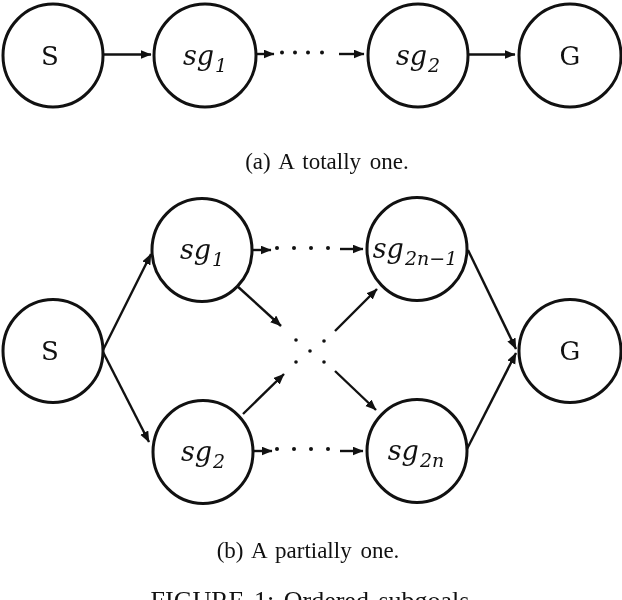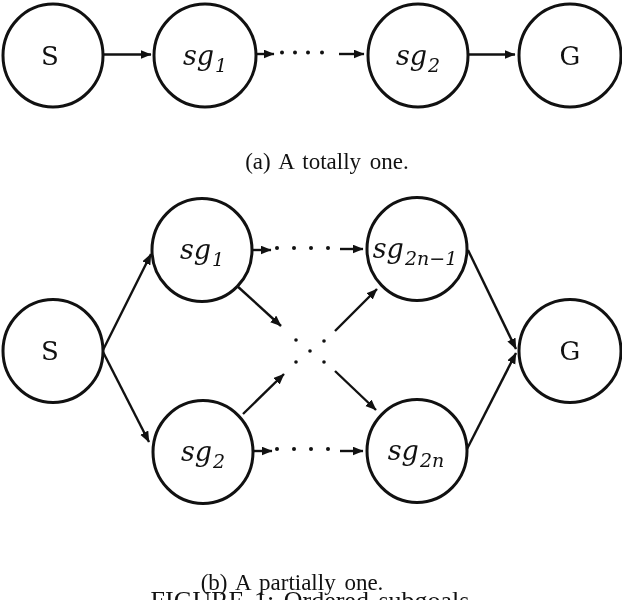--- a/index.html
+++ b/index.html
@@ -37,21 +37,21 @@
 
   .caption {
     position: absolute;
     text-align: center;
     font-size: 23px;
     color: #111111;
     word-spacing: 3px;
     white-space: nowrap;
   }
   .caption-a { top: 149px; left: 0; width: 616px; padding-left: 19px; }
-  .caption-b { top: 538px; left: 0; width: 584px; margin-top: 32px; }
+  .caption-b { top: 538px; left: 16px; width: 584px; }
   .figure-caption {
     position: absolute;
     top: 586px;
     left: 0;
     width: 620px;
     text-align: center;
     font-size: 26px;
     color: #111111;
     word-spacing: 3px;
     white-space: nowrap;

